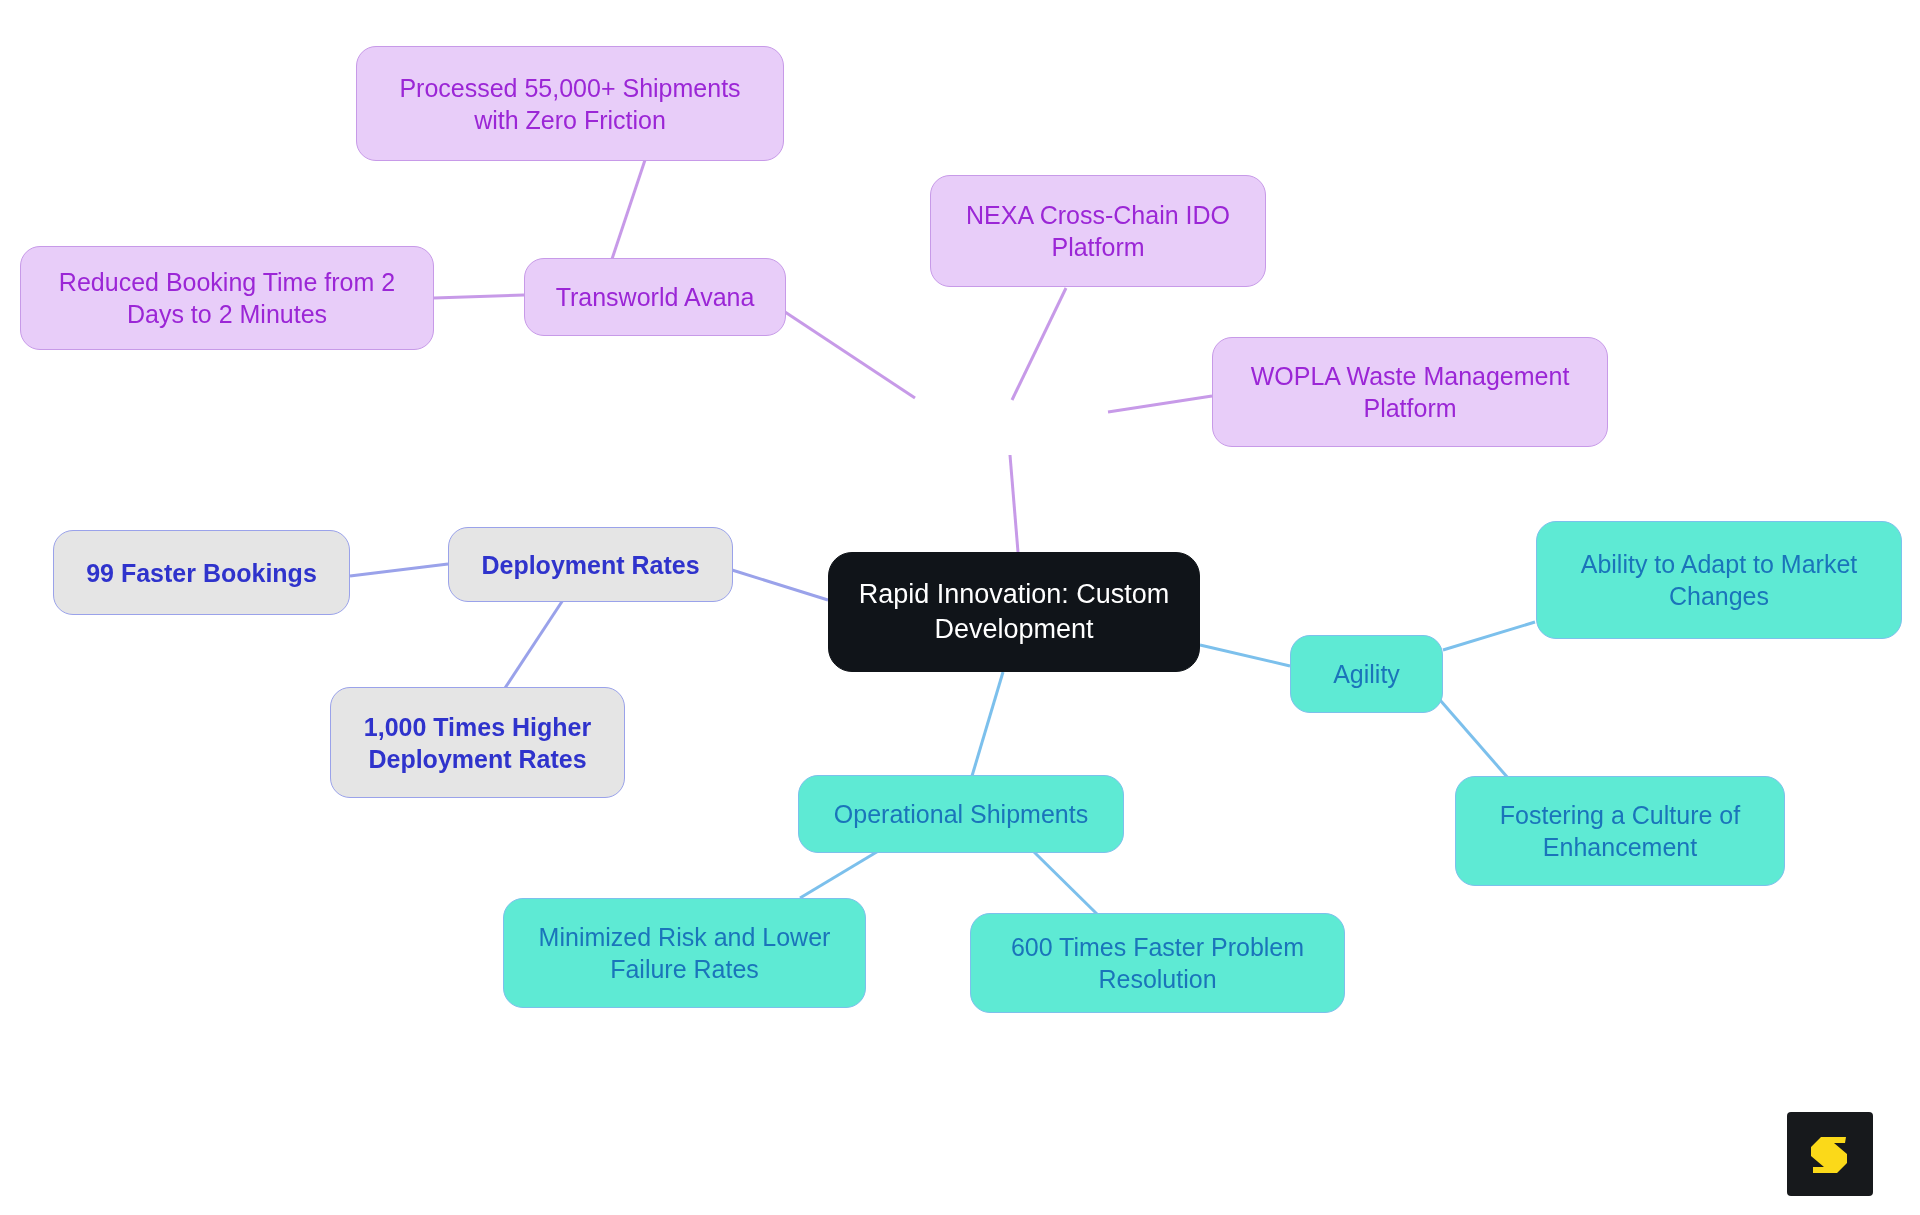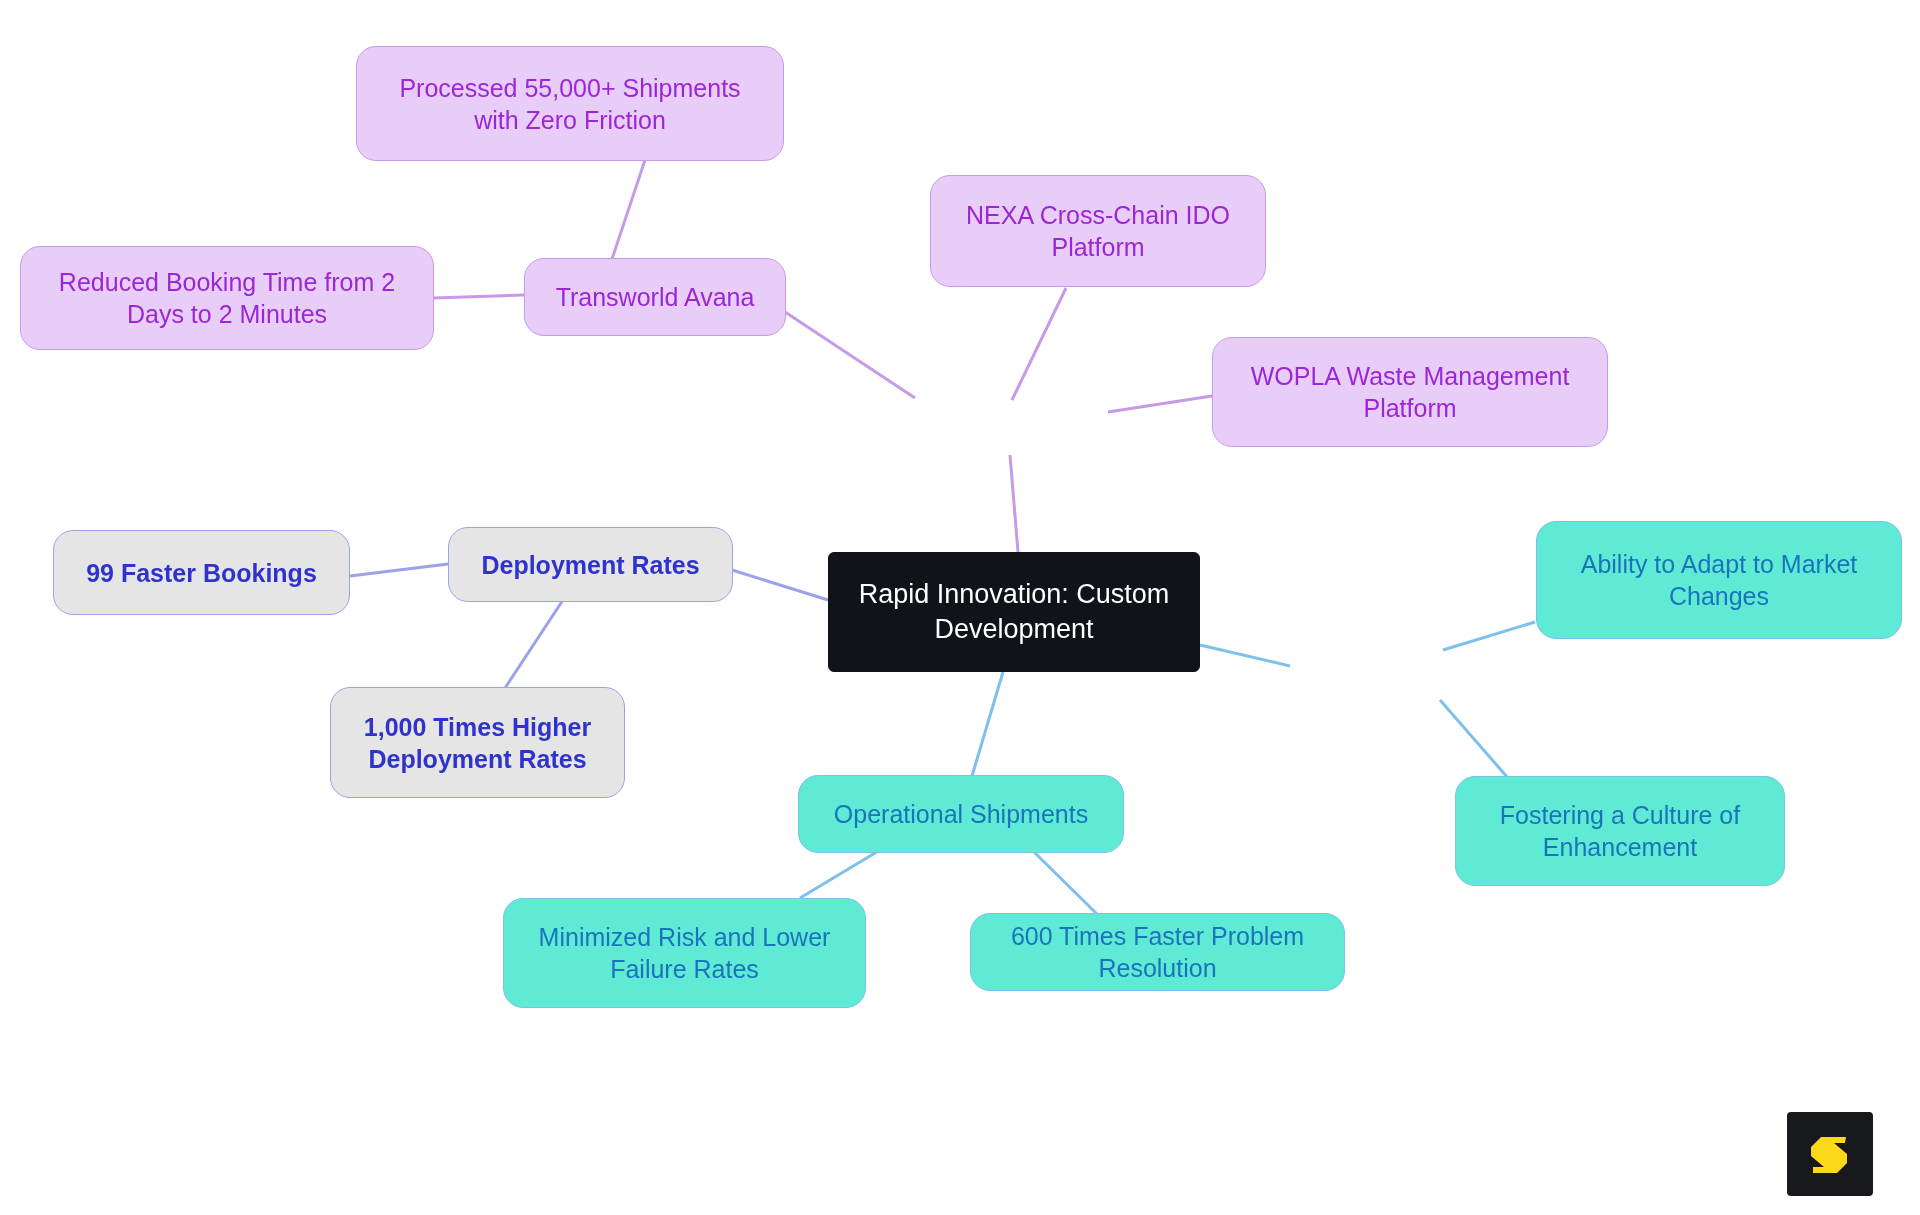--- a/index.html
+++ b/index.html
@@ -36,21 +36,21 @@
     border-width: 1.5px;
     border-style: solid;
     line-height: 1.28;
     padding: 6px 14px;
     white-space: pre-line;
   }
   .node-root {
     background: #101419;
     border-color: #101419;
     color: #ffffff;
-    border-radius: 6px;
+    border-radius: 24px;
     font-size: 27px;
   }
   .node-purple {
     background: #e8cdf9;
     border-color: #c79ae8;
     color: #9b26d6;
     font-size: 25px;
   }
   .node-indigo {
     background: #e5e5e5;
@@ -143,23 +143,24 @@
   <div class="node node-indigo" style="left:53px; top:530px; width:297px; height:85px;">99 Faster Bookings</div>
 
   <div class="node node-indigo" style="left:330px; top:687px; width:295px; height:111px;">1,000 Times Higher
 Deployment Rates</div>
 
   <div class="node node-blue branch-label" style="left:798px; top:775px; width:326px; height:78px;">Operational Shipments</div>
 
   <div class="node node-blue" style="left:503px; top:898px; width:363px; height:110px;">Minimized Risk and Lower
 Failure Rates</div>
 
-  <div class="node node-blue" style="left:970px; top:913px; width:375px; height:78px;">600 Times Faster Problem
+  <div class="node node-blue" style="left:970px; top:913px; width:375px; height:100px;">600 Times Faster Problem
 Resolution</div>
 
+  <div class="node node-blue branch-label" style="left:1290px; top:635px; width:153px; height:78px;">Agility</div>
 
   <div class="node node-blue" style="left:1536px; top:521px; width:366px; height:118px;">Ability to Adapt to Market
 Changes</div>
 
   <div class="node node-blue" style="left:1455px; top:776px; width:330px; height:110px;">Fostering a Culture of
 Enhancement</div>
 
   <div id="logo">
     <svg width="56" height="56" viewBox="0 0 56 56">
       <path d="M45 10 L18 10 L8 20 L8 30 L20 40 L12 48 L12 48 L36 48 L46 38 L46 27 L34 17 Z" fill="none"></path>

